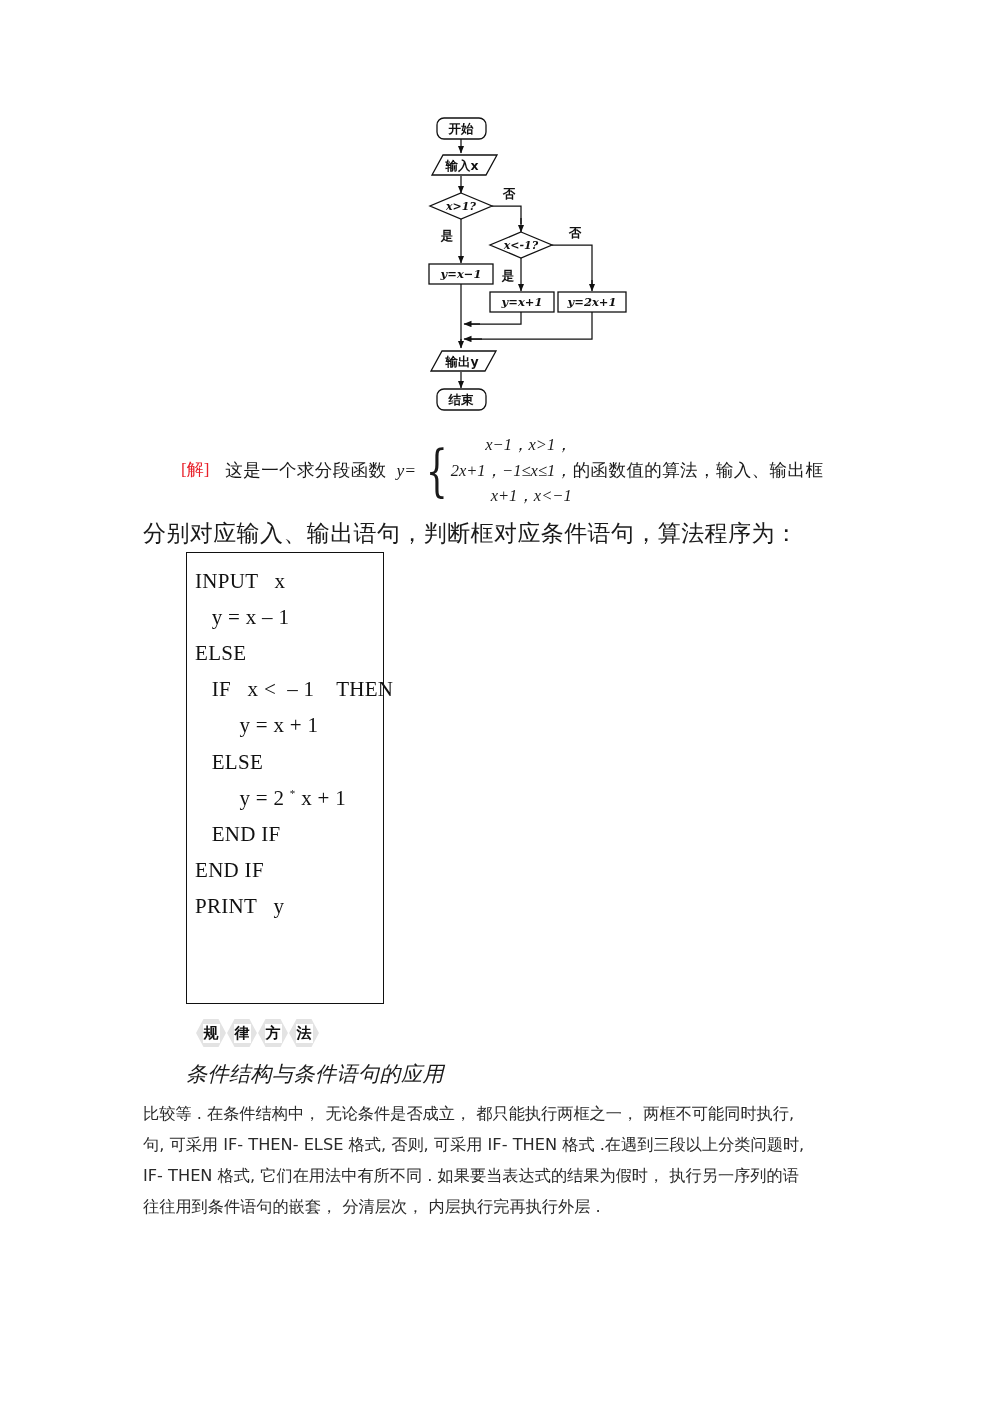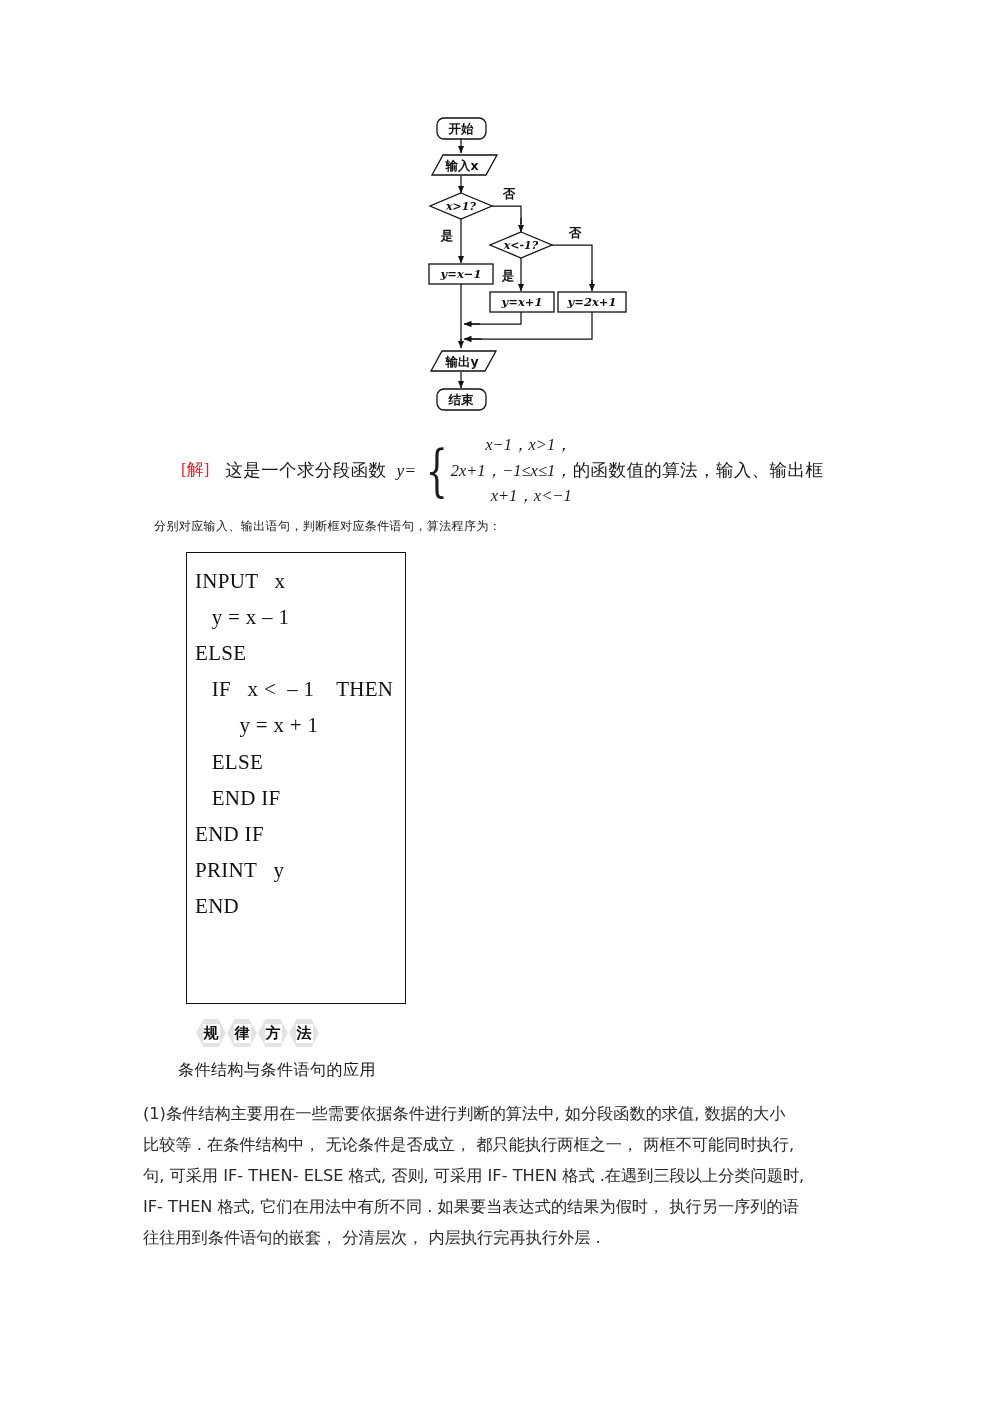--- a/index.html
+++ b/index.html
@@ -65,31 +65,31 @@
     justify-content: center;
     font-size: 16.5px;
     line-height: 1.55;
     align-items: flex-end;
   }
   .cases div { white-space: nowrap; }
   .it { font-style: italic; }
 
   .follow-line {
     position: absolute;
-    left: 154px; top: 518px;
-    font-size: 12px;
+    left: 143px; top: 518px;
+    font-size: 23px;
     letter-spacing: .4px;
     white-space: nowrap;
   }
 
   
   .code-box {
     position: absolute;
     left: 186px; top: 552px;
-    width: 220px; height: 452px;
+    width: 198px; height: 452px;
     border: 1.4px solid #111;
     background: #fff;
     box-sizing: border-box;
     padding: 10px 0 14px 0;
   }
   .code-line {
     font-family: "Liberation Serif", "DejaVu Serif", serif;
     font-size: 21px;
     line-height: 1.72;
     color: #111;
@@ -119,24 +119,25 @@
     font-size: 15px;
     color: #111;
   }
   .hex span {
     background: #fff;
     padding: 0 1px;
   }
 
   .method-heading {
     position: absolute;
-    left: 178px; top: 1060px;
-    font-size: 16px;
+    left: 186px; top: 1060px;
+    font-size: 21px;
     letter-spacing: .5px;
     font-family: "Liberation Serif", "DejaVu Serif", serif;
+    font-style: italic;
   }
 
   
   .body-para {
     position: absolute;
     left: 143px; top: 1098px;
     width: 736px;
     font-family: "DejaVu Sans", "Liberation Sans", sans-serif;
     font-size: 16.2px;
     line-height: 31px;
@@ -253,42 +254,41 @@
 
 <div class="follow-line">分别对应输入、输出语句，判断框对应条件语句，算法程序为：</div>
 
 <div class="code-box">
   <div class="code-line">INPUT   x</div>
   <div class="code-line">   y = x – 1</div>
   <div class="code-line">ELSE</div>
   <div class="code-line">   IF   x &lt;  – 1    THEN</div>
   <div class="code-line">        y = x + 1</div>
   <div class="code-line">   ELSE</div>
+  <div class="code-line"><span>        y = 2 </span><sup>*</sup><span> x + 1</span></div>
   <div class="code-line">   END IF</div>
   <div class="code-line">END IF</div>
   <div class="code-line">PRINT   y</div>
-  <div class="code-line">END</div>
 </div>
 
 <div class="badge-row">
   <div class="hex">
       <span>规</span>
     </div>
   <div class="hex">
       <span>律</span>
     </div>
   <div class="hex">
       <span>方</span>
     </div>
   <div class="hex">
       <span>法</span>
     </div>
 </div>
 
 <div class="method-heading">条件结构与条件语句的应用</div>
 
 <div class="body-para">
-  <p>(1)条件结构主要用在一些需要依据条件进行判断的算法中, 如分段函数的求值, 数据的大小</p>
   <p>比较等 . 在条件结构中， 无论条件是否成立， 都只能执行两框之一， 两框不可能同时执行,</p>
   <p>句, 可采用 IF- THEN- ELSE 格式, 否则, 可采用 IF- THEN 格式 .在遇到三段以上分类问题时,</p>
   <p>IF- THEN 格式, 它们在用法中有所不同 . 如果要当表达式的结果为假时， 执行另一序列的语</p>
   <p>往往用到条件语句的嵌套， 分清层次， 内层执行完再执行外层 .</p>
 </div>
 
 </body></html>

